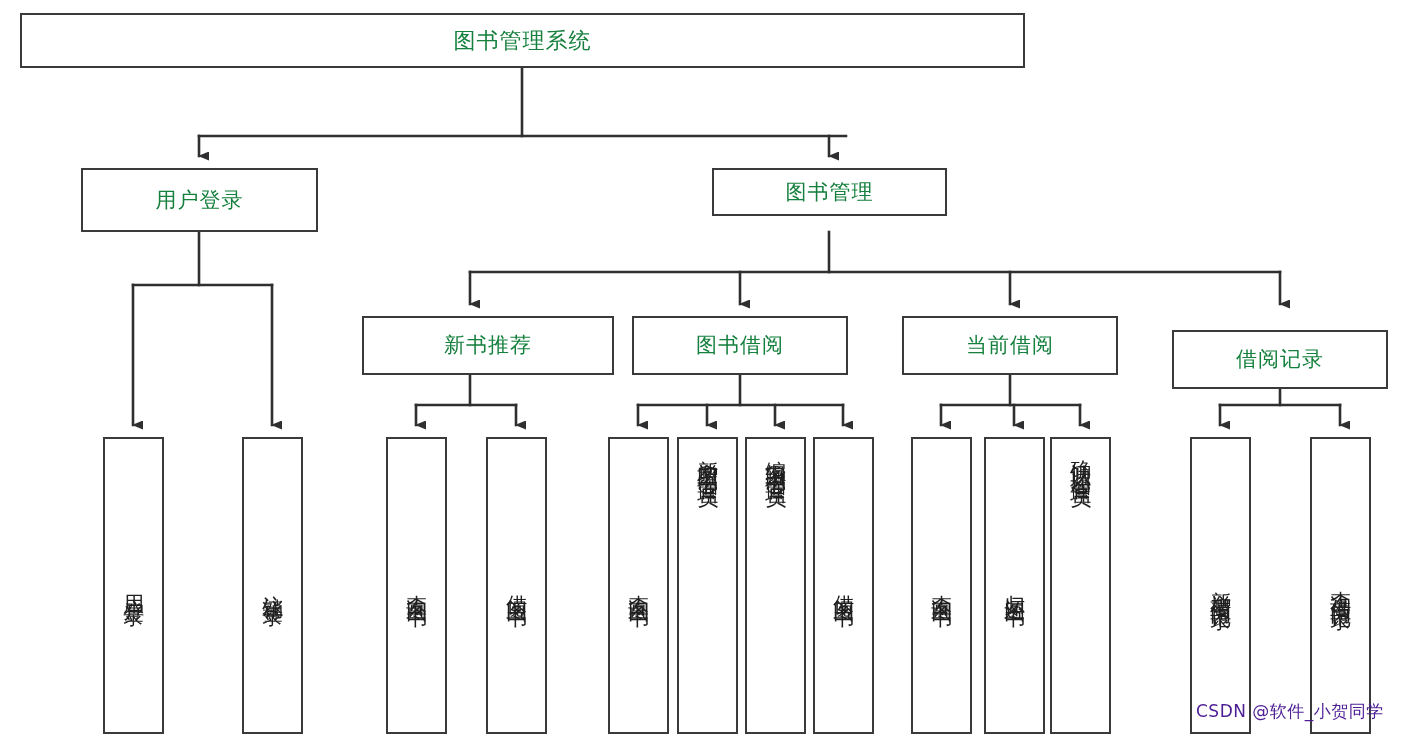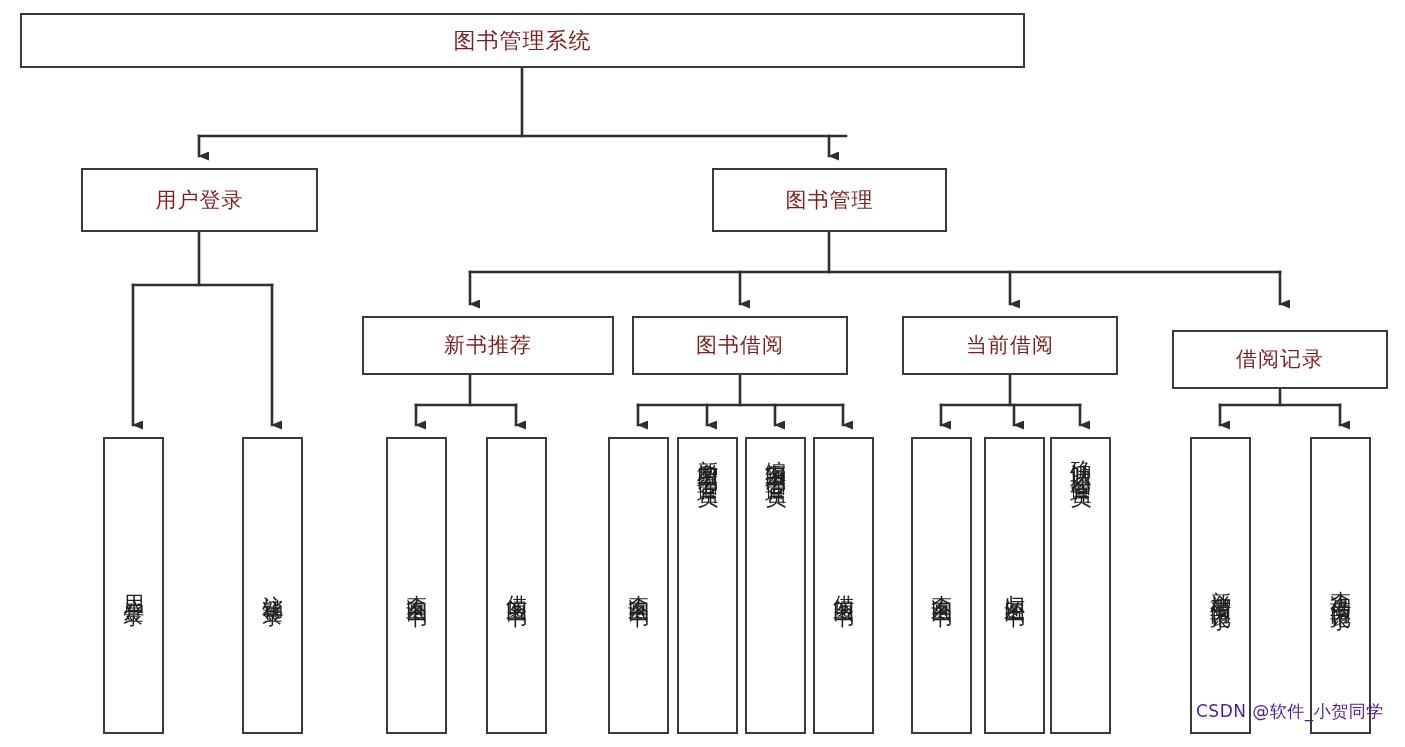--- a/index.html
+++ b/index.html
@@ -29,21 +29,21 @@
     border:2px solid #3a3a3c;
     display:flex;
     align-items:center;
     justify-content:center;
     z-index:2;
   }
   .node .label{
     font-size:21px;
     line-height:1.15;
     letter-spacing:1px;
-    color:#7f1d1d;
+    color:#15803d;
     white-space:nowrap;
   }
   .node.root .label{font-size:22px;}
   .leaf{
     position:absolute;
     box-sizing:border-box;
     background:#ffffff;
     border:2px solid #3a3a3c;
     z-index:2;
     display:flex;
@@ -131,21 +131,21 @@
     </g>
   </svg>
 
   <div class="node root" id="node-root" style="left: 20px; top: 13px; width: 1005px; height: 55px;">
     <span class="label">图书管理系统</span>
   </div>
 
   <div class="node" id="node-l2-0" style="left: 81px; top: 168px; width: 237px; height: 64px;">
     <span class="label">用户登录</span>
   </div>
-  <div class="node" id="node-l2-1" style="left: 712px; top: 168px; width: 235px; height: 64px;">
+  <div class="node" id="node-l2-1" style="left: 712px; top: 168px; width: 235px; height: 48px;">
     <span class="label">图书管理</span>
   </div>
 
   <div class="node" id="node-l3-0" style="left: 362px; top: 316px; width: 252px; height: 59px;">
     <span class="label">新书推荐</span>
   </div>
   <div class="node" id="node-l3-1" style="left: 632px; top: 316px; width: 216px; height: 59px; align-items: center;">
     <span class="label">图书借阅</span>
   </div>
   <div class="node" id="node-l3-2" style="left: 902px; top: 316px; width: 216px; height: 59px;">

